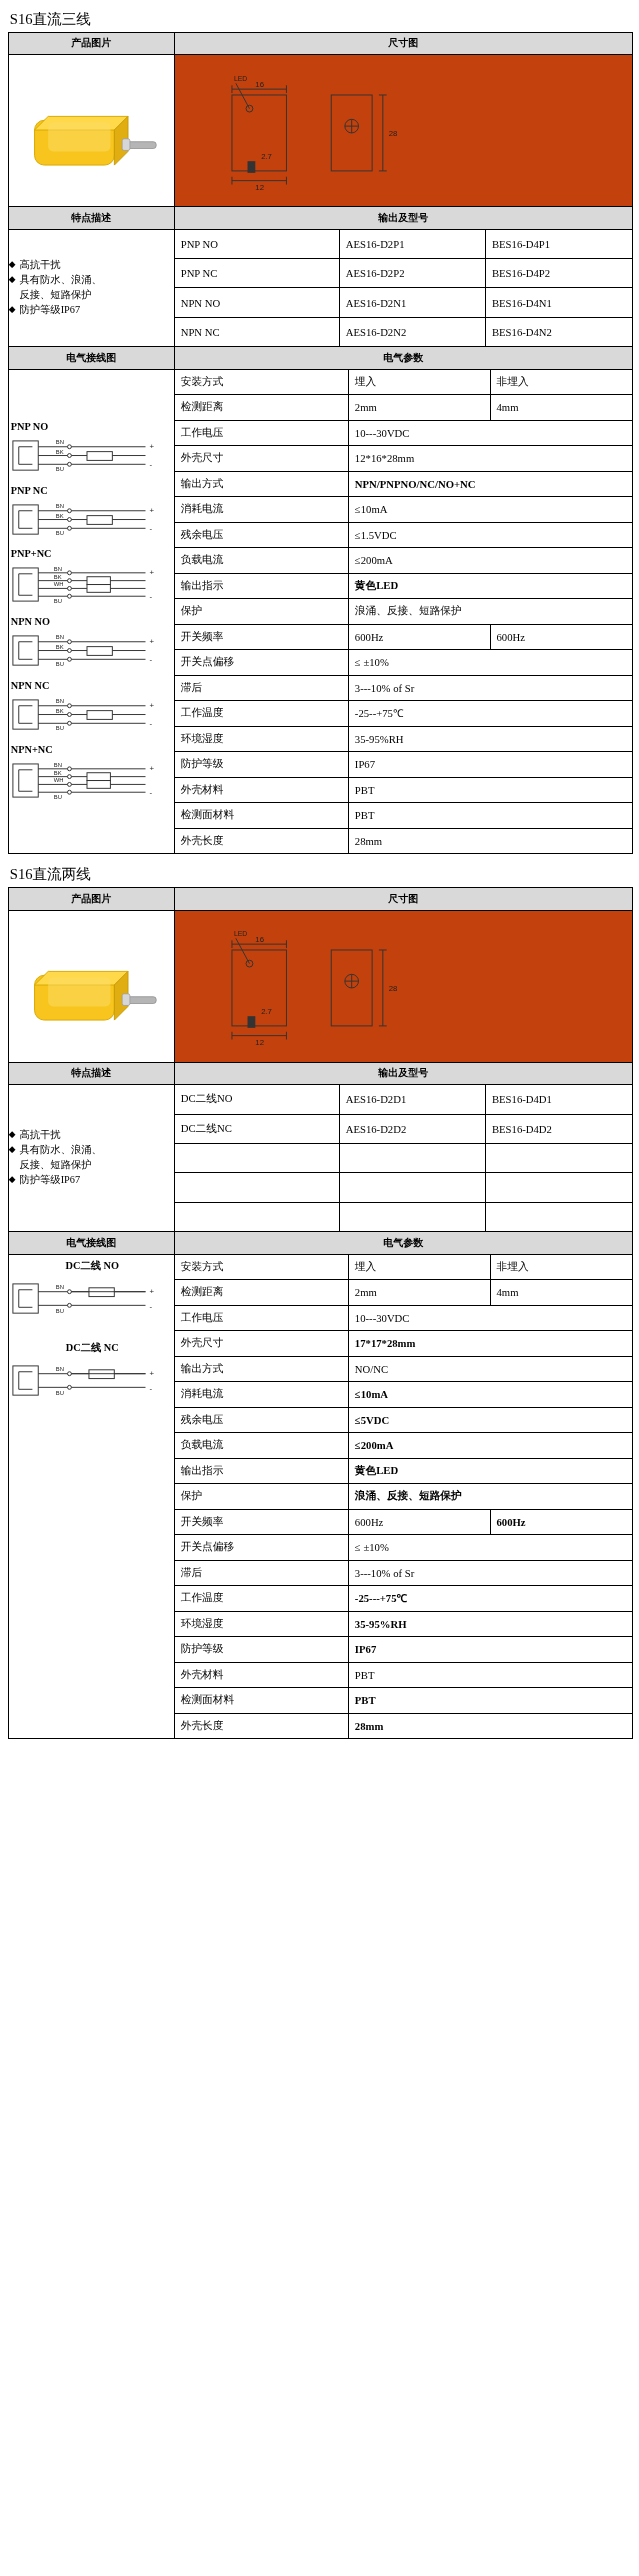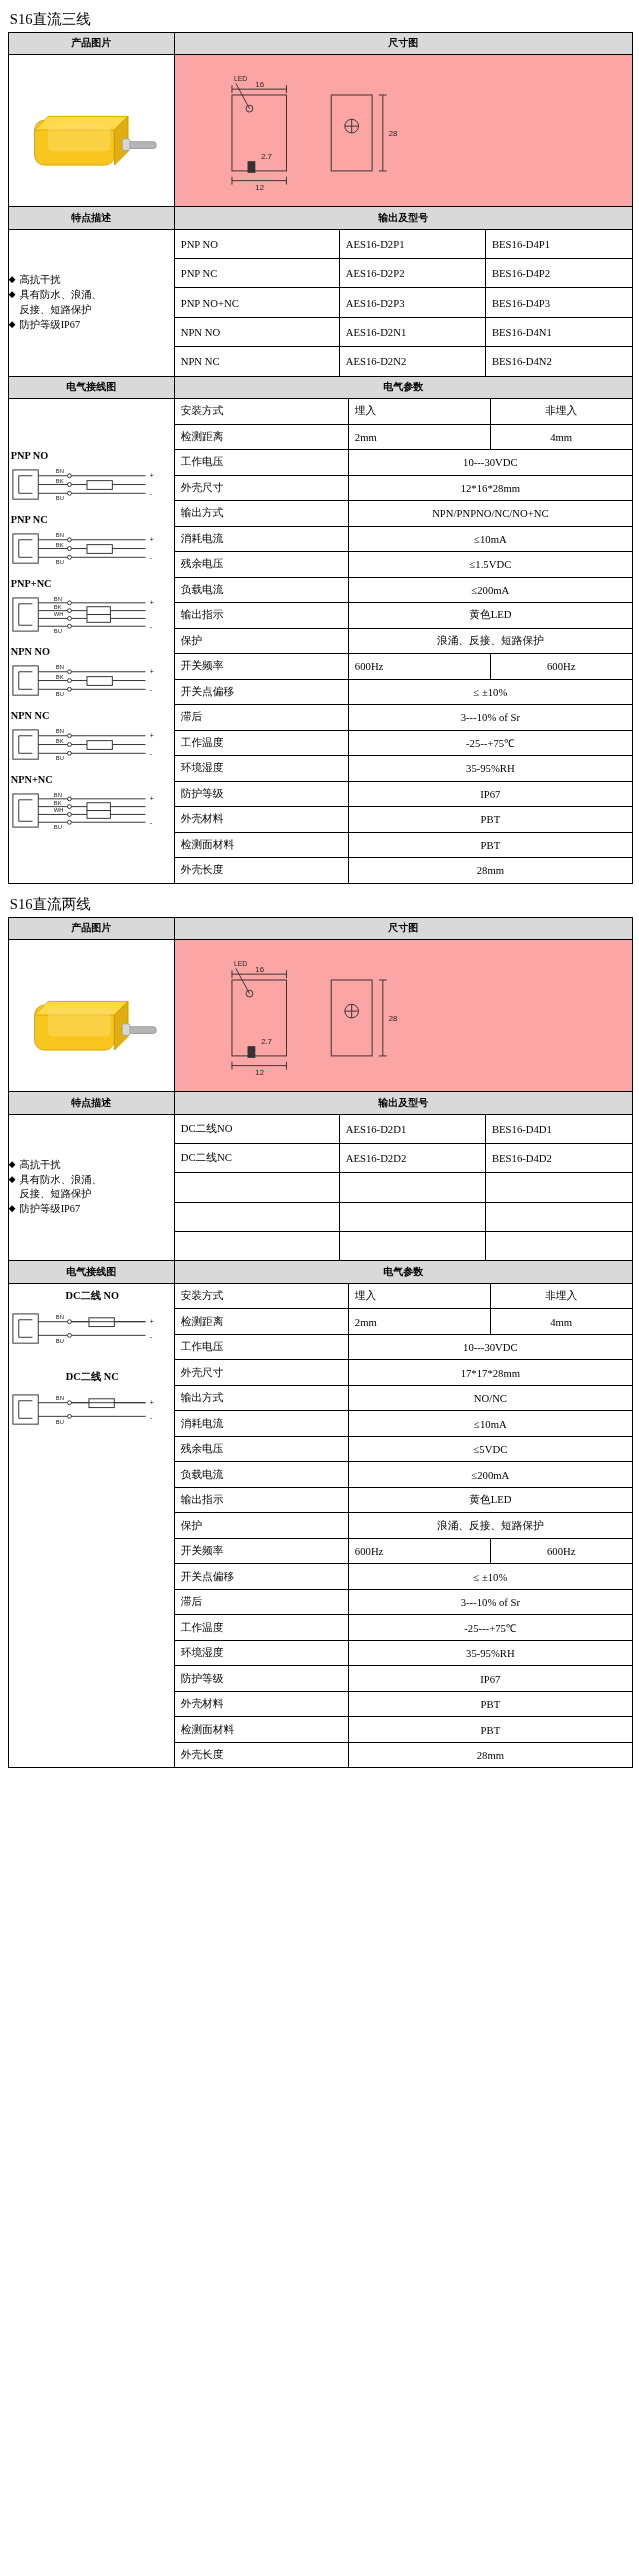--- a/index.html
+++ b/index.html
@@ -3,37 +3,37 @@
 <meta charset="utf-8">
 <style>
   html,body{margin:0;padding:0;background:#ffffff;}
   body{width:640px;font-family:"Liberation Sans",sans-serif;color:#000;}
   .page{width:540px;box-sizing:border-box;padding:5.9px 7.8px 9.8px 7.8px;}
   .sect-title{font-size:14.6px;font-weight:400;margin:3.9px 0 2.9px 2px;font-family:"Liberation Serif",serif;}
   table.block{border-collapse:collapse;width:624px;table-layout:fixed;}
   table.block td,table.block th{border:1px solid #000;padding:0;vertical-align:middle;}
   .hdr{background:#d9d9d9;text-align:center;font-size:10px;font-weight:700;height:21.5px;font-family:"Liberation Serif",serif;}
   .img-cell{height:151px;text-align:center;background:#fff;position:relative;}
-  .dim-cell{height:151px;text-align:left;background:#fca5a5;position:relative;}
+  .dim-cell{height:151px;text-align:left;background:#c2410c;position:relative;}
   .feat-cell{font-size:10.3px;line-height:1.45;padding:5.9px 5.9px 5.9px 7.8px;height:94px;vertical-align:middle;font-family:"Liberation Serif",serif;}
   .feat-line{display:flex;align-items:flex-start;}
   .dia{margin-right:3.9px;font-size:8.8px;line-height:1.5;}
   table.models{border-collapse:collapse;width:100%;table-layout:fixed;}
   table.models td{border:0;border-bottom:1px solid #000;border-right:1px solid #000;height:24.4px;font-size:10.7px;padding:2px 5.9px;font-family:"Liberation Serif",serif;}
   table.models tr:last-child td{border-bottom:0;}
   table.models td:last-child{border-right:0;}
   table.params{border-collapse:collapse;width:100%;table-layout:fixed;}
   table.params td{border:0;border-bottom:1px solid #000;border-right:1px solid #000;height:22.5px;font-size:10.7px;padding:1px 5.9px;font-family:"Liberation Serif",serif;}
   table.params tr:last-child td{border-bottom:0;}
-  table.params td:last-child{border-right:0;text-align:center;}
+  table.params td:last-child{border-right:0;}
   .wire-cell{padding:3.9px 2px 5.9px 5.9px;vertical-align:top;}
   .wire-label{font-size:10.3px;font-weight:700;margin:4.9px 0 1px 2px;font-family:"Liberation Serif",serif;}
   svg{display:block;}
   .prod-svg{margin:0 auto;}
-  .bold{font-weight:400;}
+  .bold{font-weight:700;}
 </style>
 </head>
 <body>
 
 <div class="page">
 
   <div>
     <div class="sect-title">S16直流三线</div>
 
     <table class="block">
@@ -121,25 +121,20 @@
             <tbody>
                   <tr>
                     <td>PNP NO</td>
                     <td>AES16-D2P1</td>
                     <td>BES16-D4P1</td>
                   </tr>
             <tr>
                     <td>PNP NC</td>
                     <td>AES16-D2P2</td>
                     <td>BES16-D4P2</td>
-                  </tr>
-            <tr>
-                    <td>PNP NO+NC</td>
-                    <td>AES16-D2P3</td>
-                    <td>BES16-D4P3</td>
                   </tr>
             <tr>
                     <td>NPN NO</td>
                     <td>AES16-D2N1</td>
                     <td>BES16-D4N1</td>
                   </tr>
             <tr>
                     <td>NPN NC</td>
                     <td>AES16-D2N2</td>
                     <td>BES16-D4N2</td>

